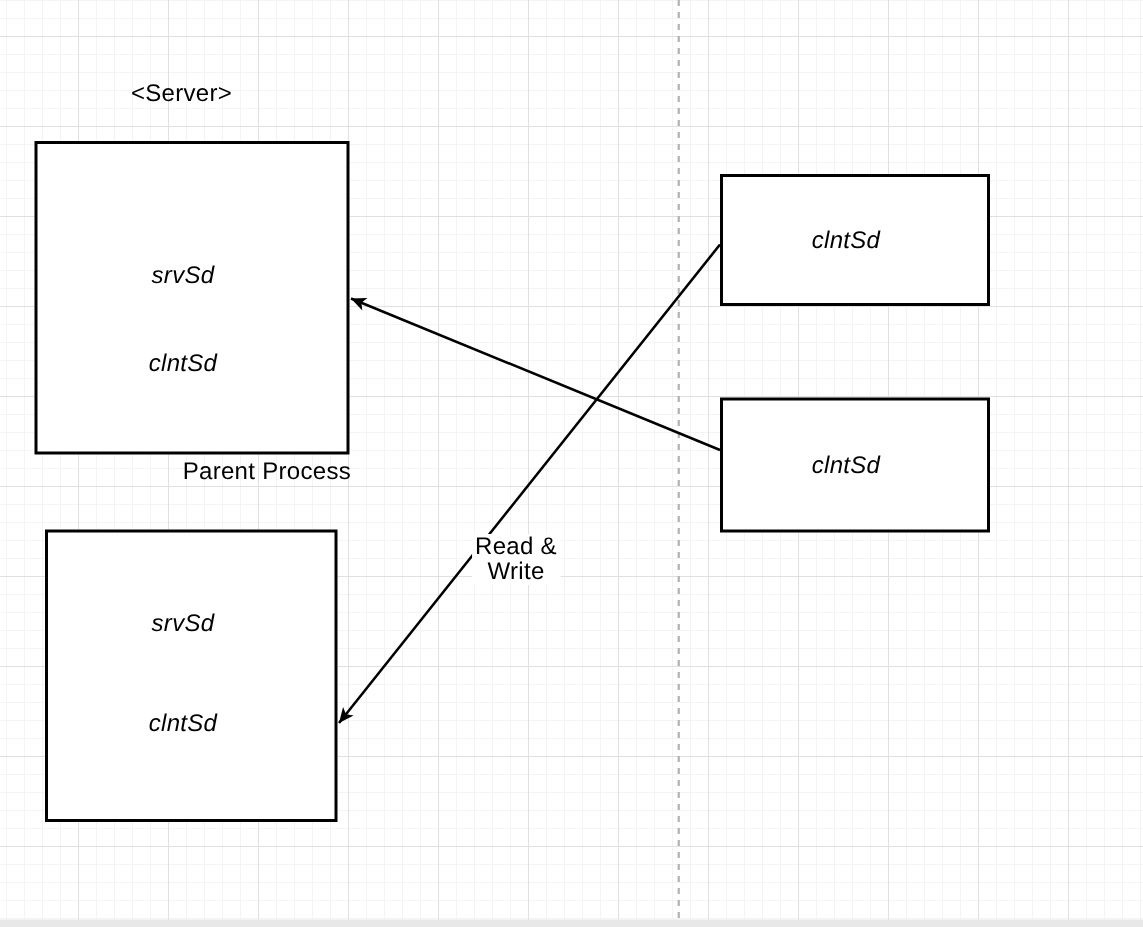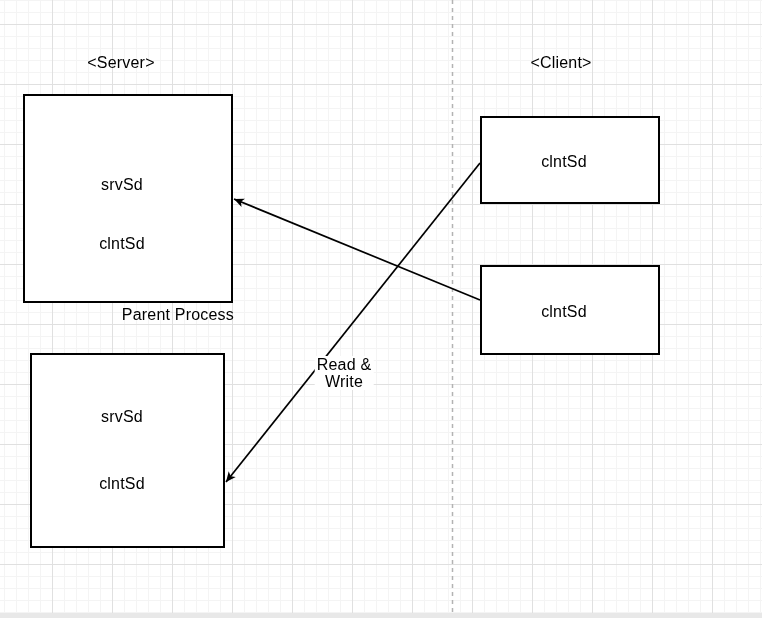--- a/index.html
+++ b/index.html
@@ -21,21 +21,21 @@
   }
   .edges-layer{position:absolute;left:0;top:0;width:762px;height:618px;}
   .txt{
     font-size:16px;line-height:17px;letter-spacing:.2px;
     white-space:nowrap;
   }
   .heading{
     position:absolute;width:200px;text-align:center;
   }
   .shape{
-    position:absolute;background:#fff;border:2px solid #000;box-sizing:border-box;
+    position:absolute;background:#fff;border:2px solid #000;box-sizing:border-box;font-style:italic;
   }
   .field{
     position:absolute;transform:translate(-50%,-50%);
   }
   .caption{
     position:absolute;width:200px;text-align:right;
   }
   .edge-label{
     position:absolute;transform:translate(-50%,-50%);
     text-align:center;background:#fff;padding:0 2px;
@@ -70,23 +70,20 @@
 
     <line x1="480" y1="300" x2="234" y2="199" stroke="#000000" stroke-width="1.7" marker-end="url(#arrowhead)"></line>
 
     <line x1="480" y1="163" x2="226" y2="482" stroke="#000000" stroke-width="1.7" marker-end="url(#arrowhead)"></line>
   </svg>
 
   <div id="server-heading" class="heading txt">
     <span>&lt;Server&gt;</span>
   </div>
 
-  <div id="client-heading" class="heading txt">
-    <span>&lt;Client&gt;</span>
-  </div>
 
   <div id="parent-box" class="shape">
     <span class="field txt" style="left:97px;top:88px;">srvSd</span>
     <span class="field txt" style="left:97px;top:147px;">clntSd</span>
   </div>
   <div id="parent-caption" class="caption txt">
     <span>Parent Process</span>
   </div>
 
   <div id="child-box" class="shape">

